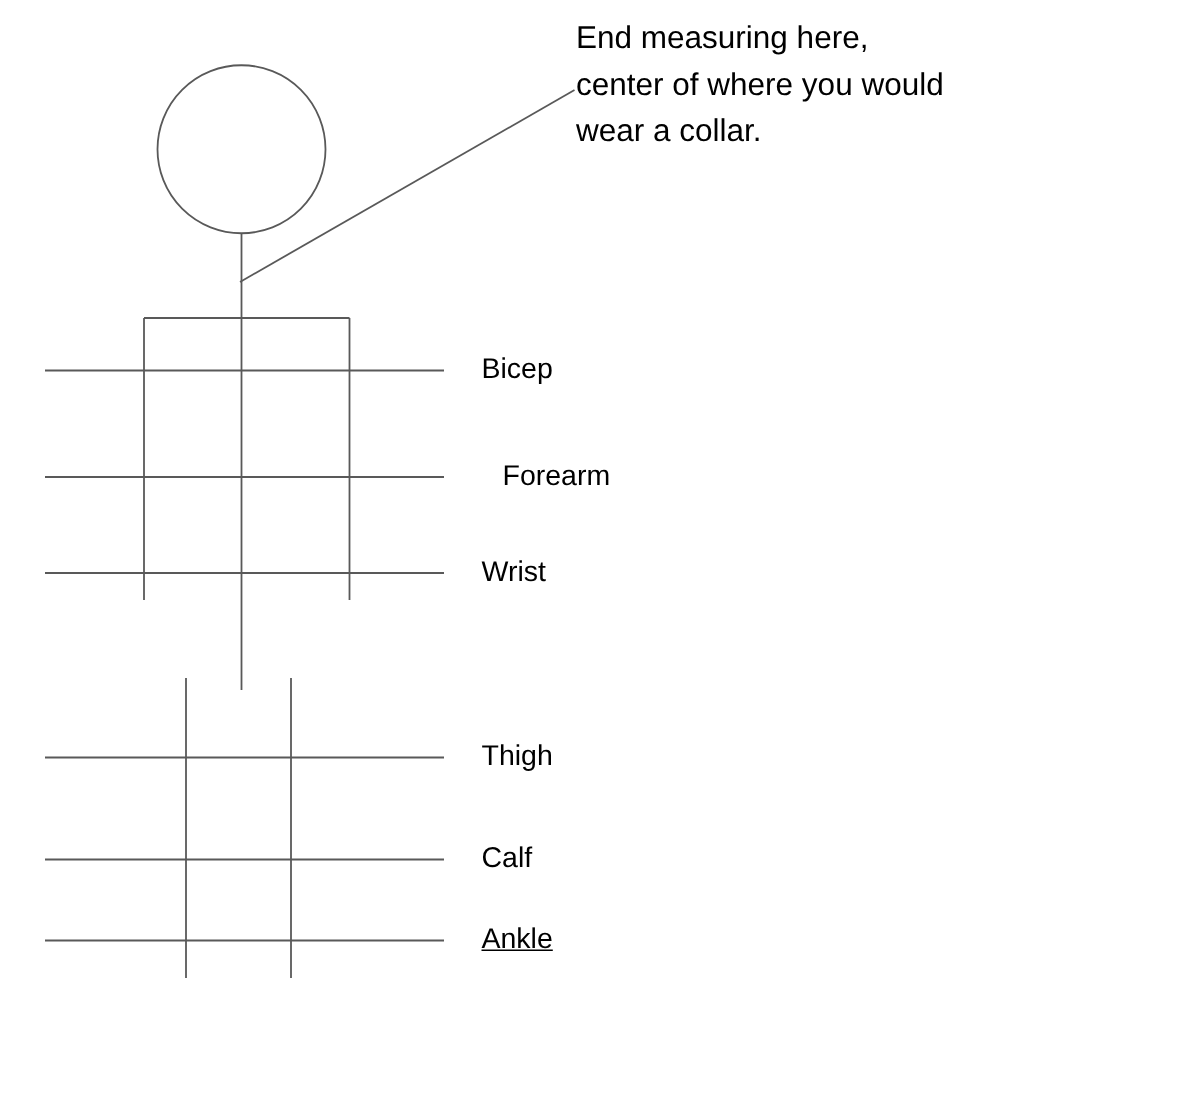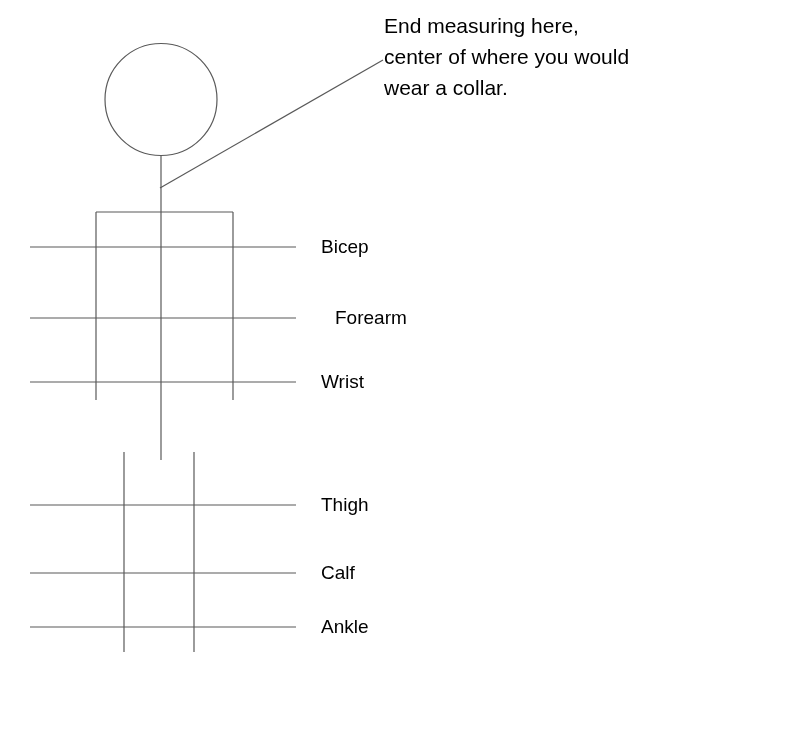--- a/index.html
+++ b/index.html
@@ -92,16 +92,16 @@
   <div class="measure-label" style="top:247px;">Bicep</div>
 
   <div class="measure-label" style="top:318px;margin-left:14px;">Forearm</div>
 
   <div class="measure-label" style="top:382px;">Wrist</div>
 
   <div class="measure-label" style="top:505px;">Thigh</div>
 
   <div class="measure-label" style="top:573px;">Calf</div>
 
-  <div class="measure-label" style="top:627px;">Ankle</div>
+  <div class="measure-label" style="top:627px;text-decoration:underline;">Ankle</div>
 
 
 </div>
 
 </body></html>

